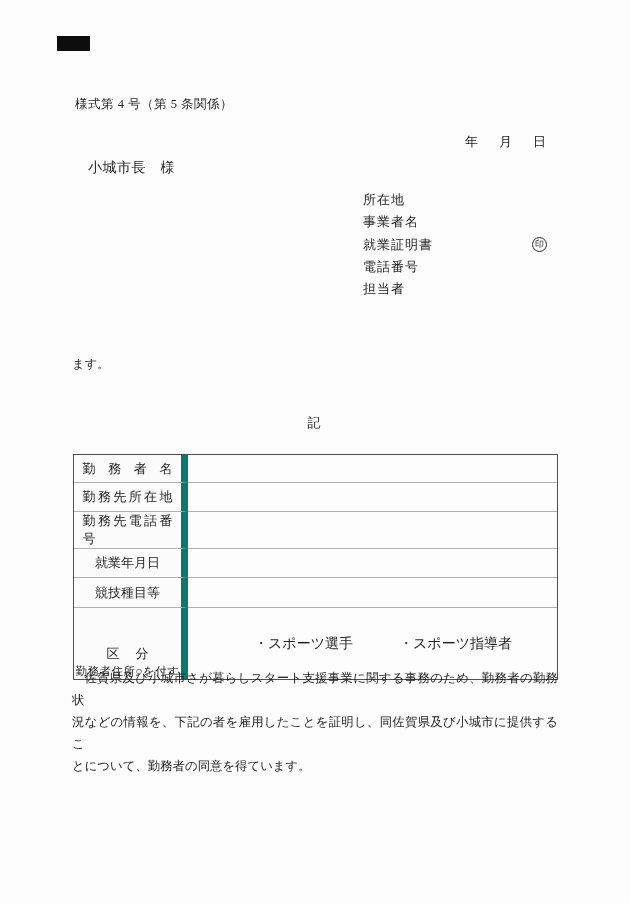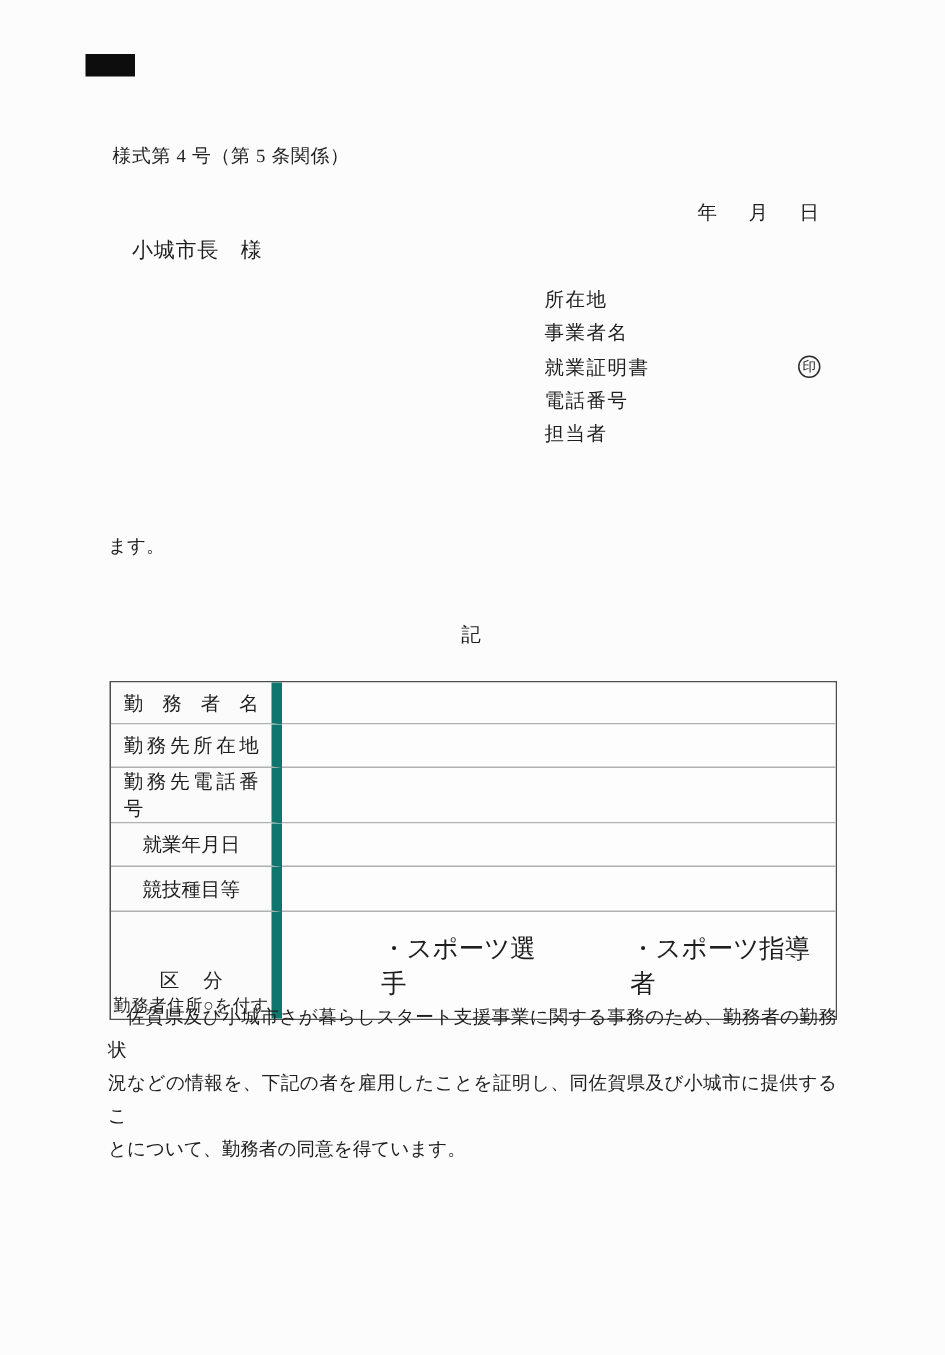--- a/index.html
+++ b/index.html
@@ -61,21 +61,21 @@
     text-align:justify;text-align-last:justify;text-justify:inter-character;
   }
   .dist-narrow{
     display:inline-block;width:42px;
     text-align:justify;text-align-last:justify;text-justify:inter-character;margin-top:35px;
   }
   .sublabel{font-size:11.5px;letter-spacing:.5px;line-height:16px;margin-top:1px;}
   .kubun-line{line-height:17px;margin-top:2px;}
   .options-cell .opts{
     display:flex;gap:46px;padding-left:66px;
-    font-size:17px;align-items:center;
+    font-size:14px;align-items:center;
   }
 </style>
 </head>
 <body>
 
 <div class="page">
 
   <div class="abs black-mark"></div>
 
   <div class="abs form-number">様式第 4 号（第 5 条関係）</div>

